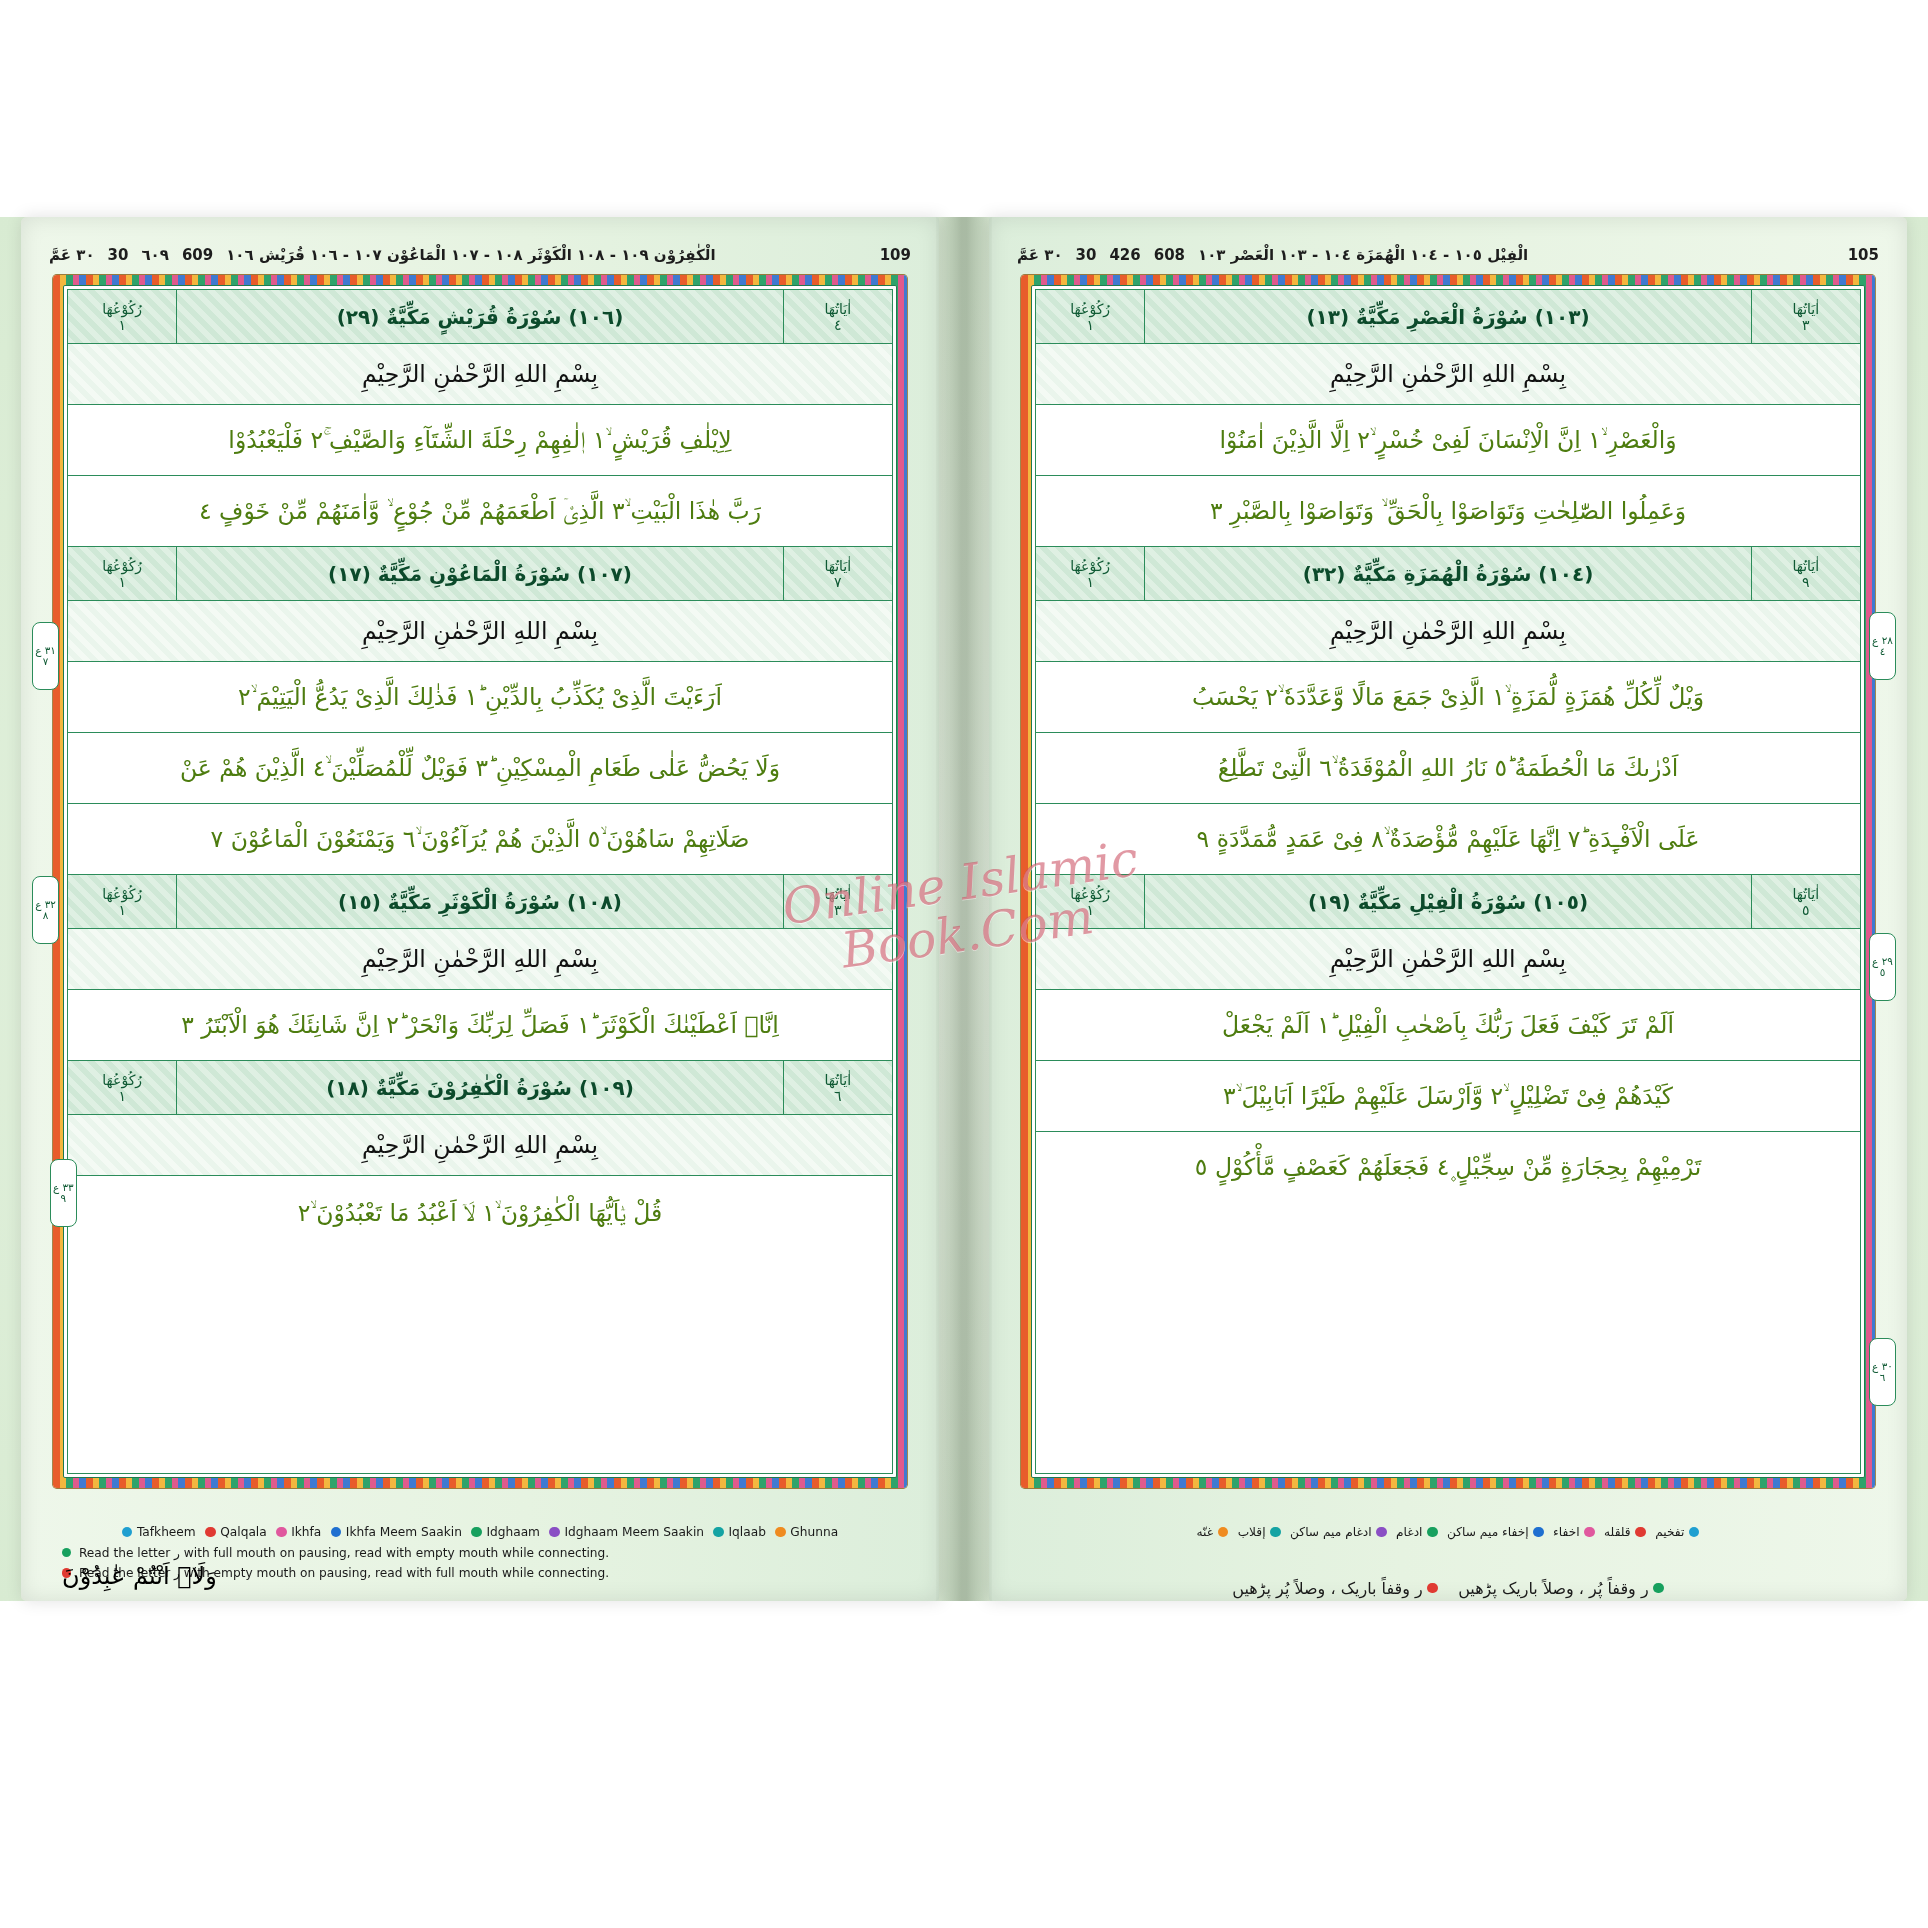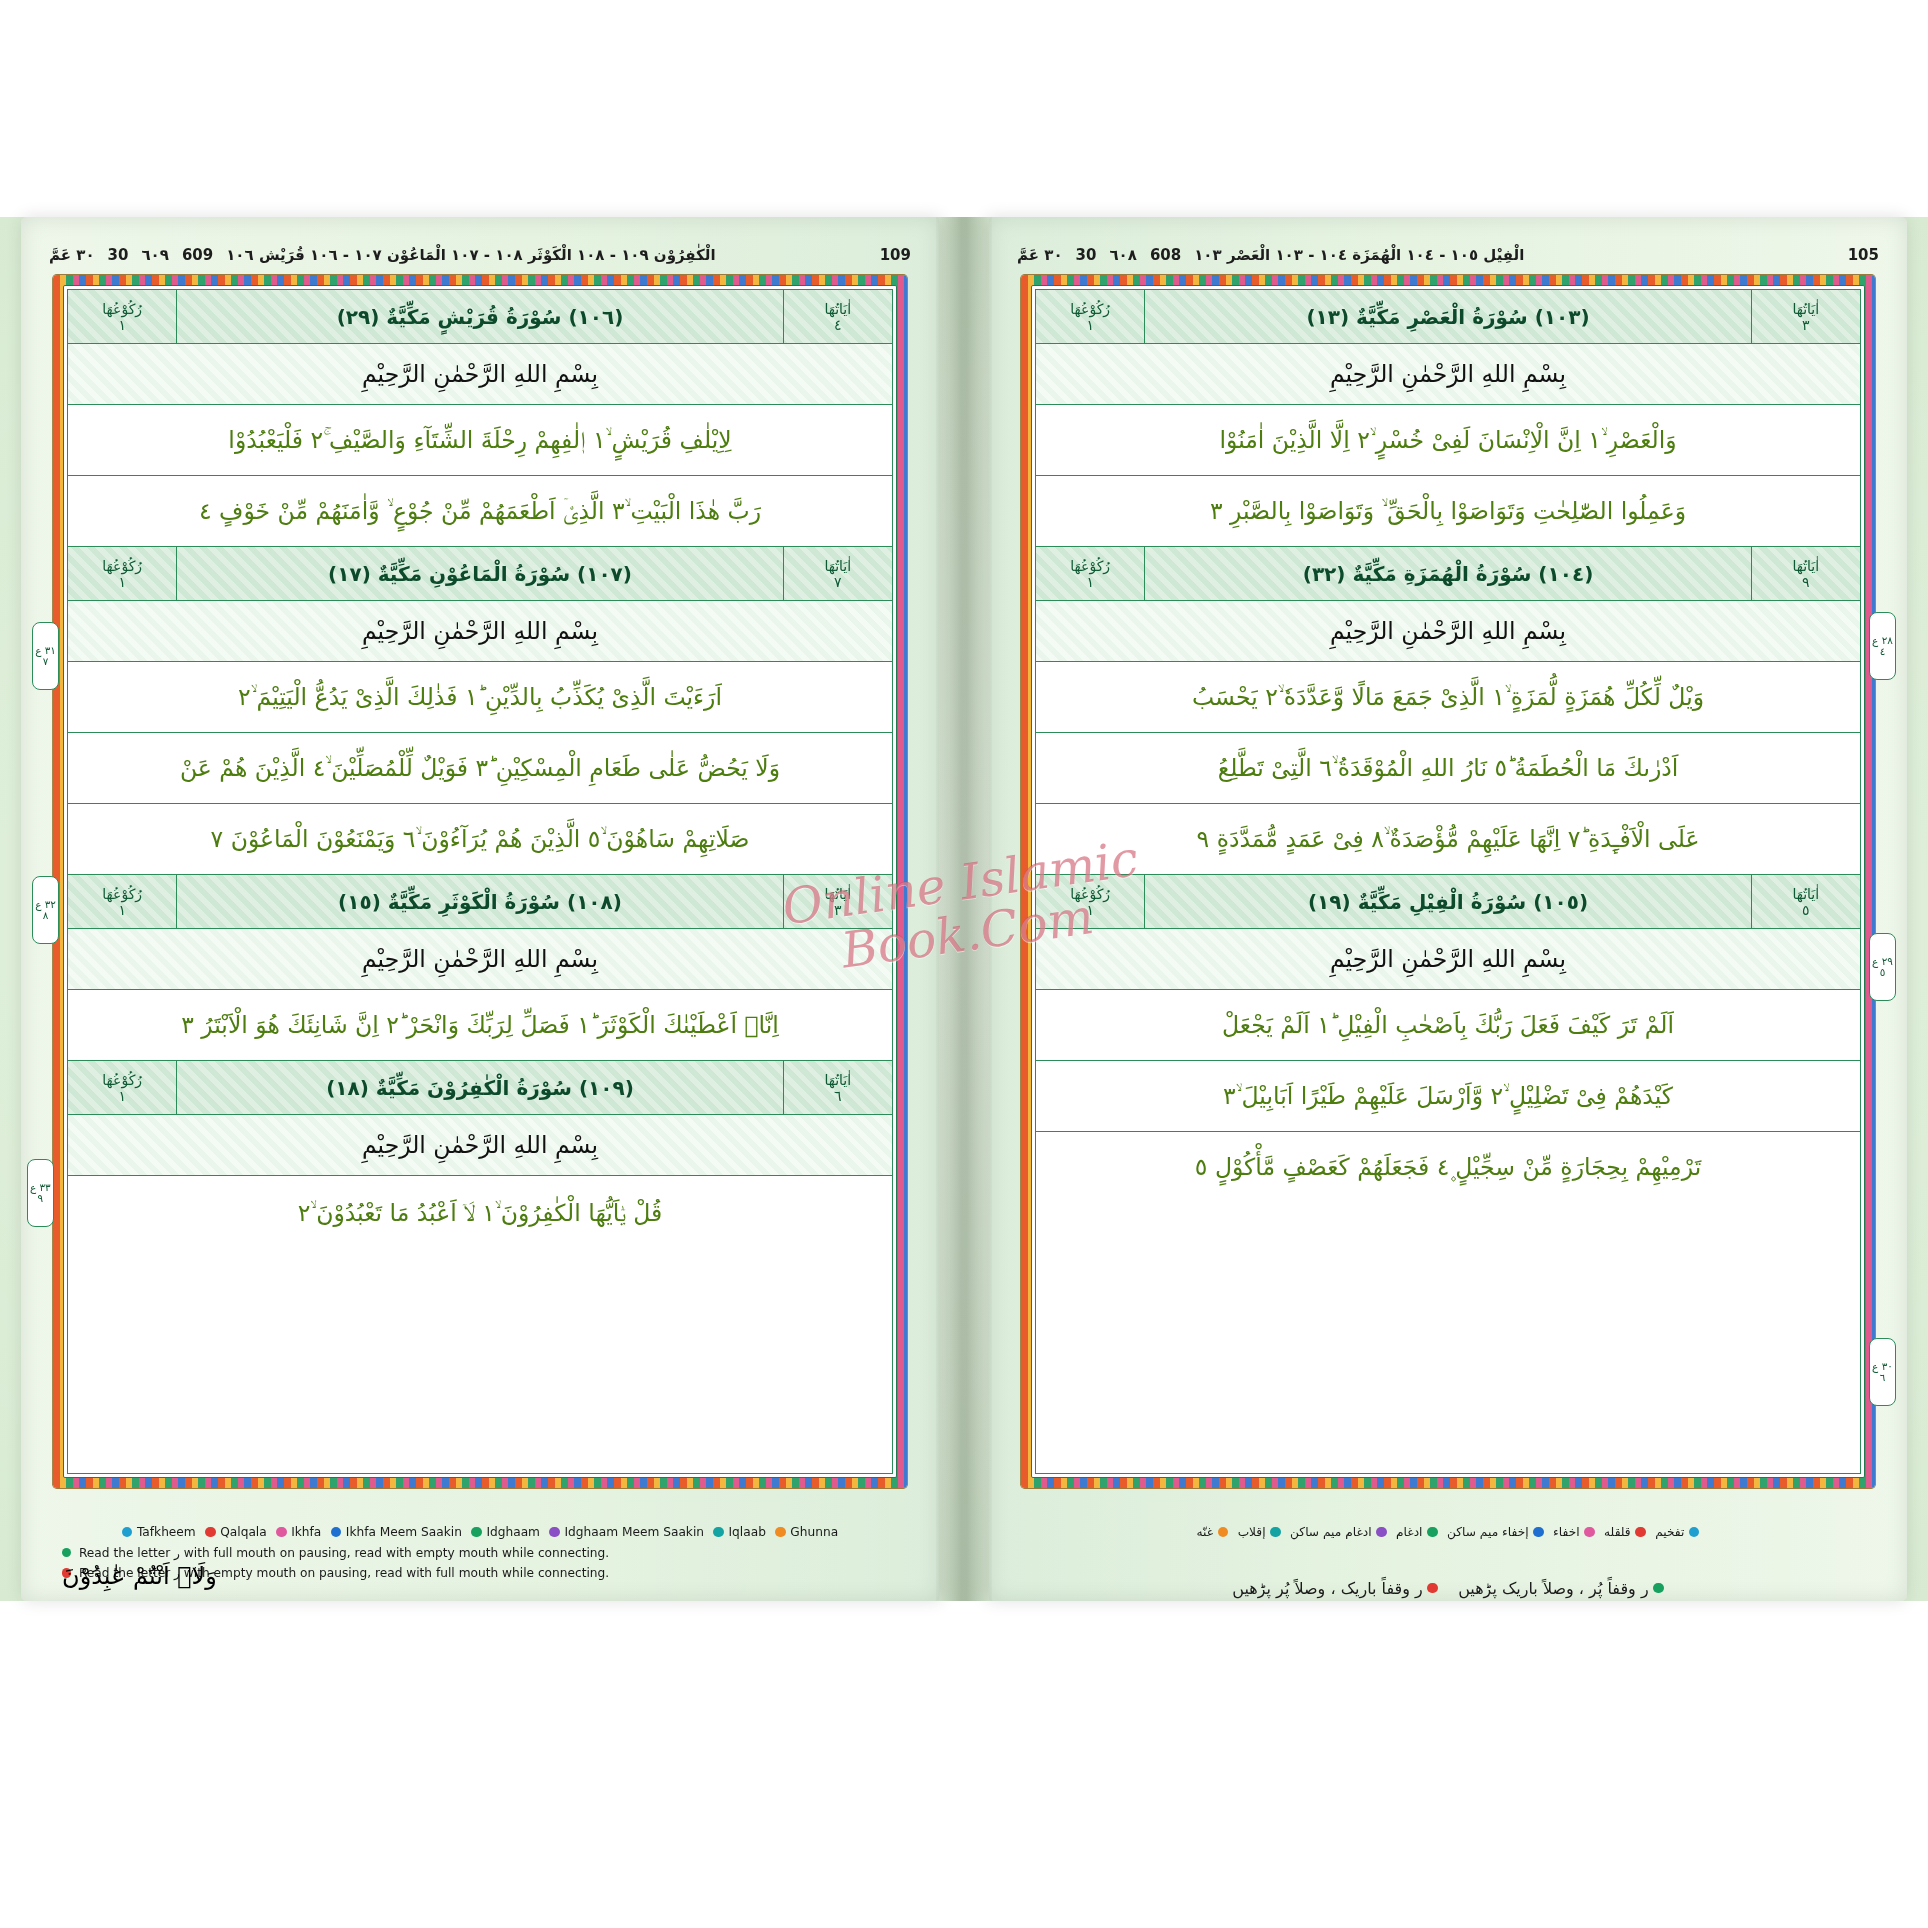--- a/index.html
+++ b/index.html
@@ -200,21 +200,21 @@
             </div>
             <div class="bism">بِسْمِ اللهِ الرَّحْمٰنِ الرَّحِيْمِ</div>
             <div class="line tall">قُلْ يٰۤاَيُّهَا الْكٰفِرُوْنَ ۙ١ لَاۤ اَعْبُدُ مَا تَعْبُدُوْنَ ۙ٢</div>
 
           </div>
         </div>
       </div>
 
       <div class="ruku" style="left:11.3px;top:405px;">٣١ ع ٧</div>
       <div class="ruku" style="left:11.3px;top:659px;">٣٢ ع ٨</div>
-      <div class="ruku" style="left:6px;top:942px;">٣٣ ع ٩</div>
+      <div class="ruku" style="left:29px;top:942px;">٣٣ ع ٩</div>
 
       <div class="legend">
         <div class="row">
           <span class="chip">
               <i class="dot" style="background:#1f9fd0"></i>
               <span>Tafkheem</span>
             </span>
           <span class="chip">
               <i class="dot" style="background:#e03a32"></i>
               <span>Qalqala</span>
@@ -257,21 +257,21 @@
       <div class="bottom-ar">وَلَاۤ اَنْتُمْ عٰبِدُوْنَ</div>
     </div>
 
     <div class="page right">
 
       <div class="hdr">
         <span>105</span>
         <span class="grp">
           <span>الْفِيْل ١٠٥ - ١٠٤ الْهُمَزَة ١٠٤ - ١٠٣ الْعَصْر ١٠٣</span>
           <span>608</span>
-          <span>٦٠٨</span>
+          <span>426</span>
           <span>30</span>
           <span>٣٠ عَمَّ</span>
         </span>
       </div>
 
       <div class="frame">
         <div class="frame-in">
           <div class="inner">
 
             <div class="surah-band">

